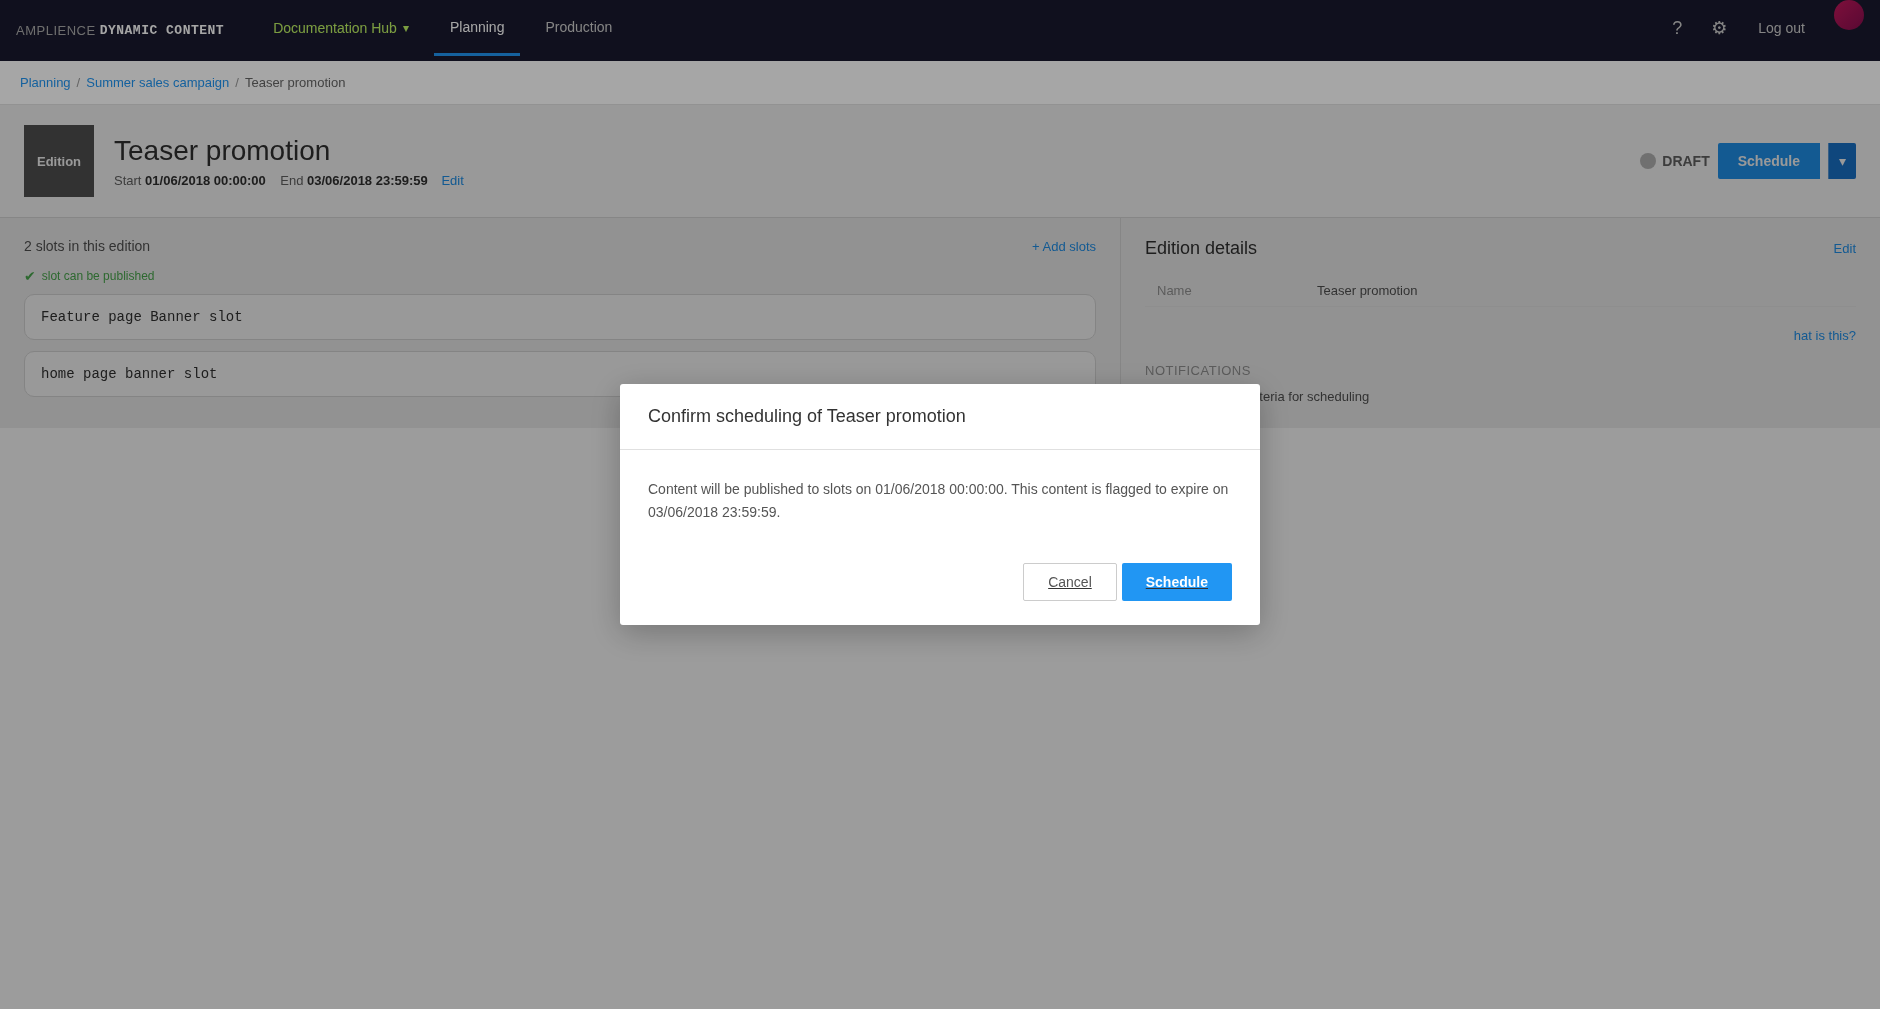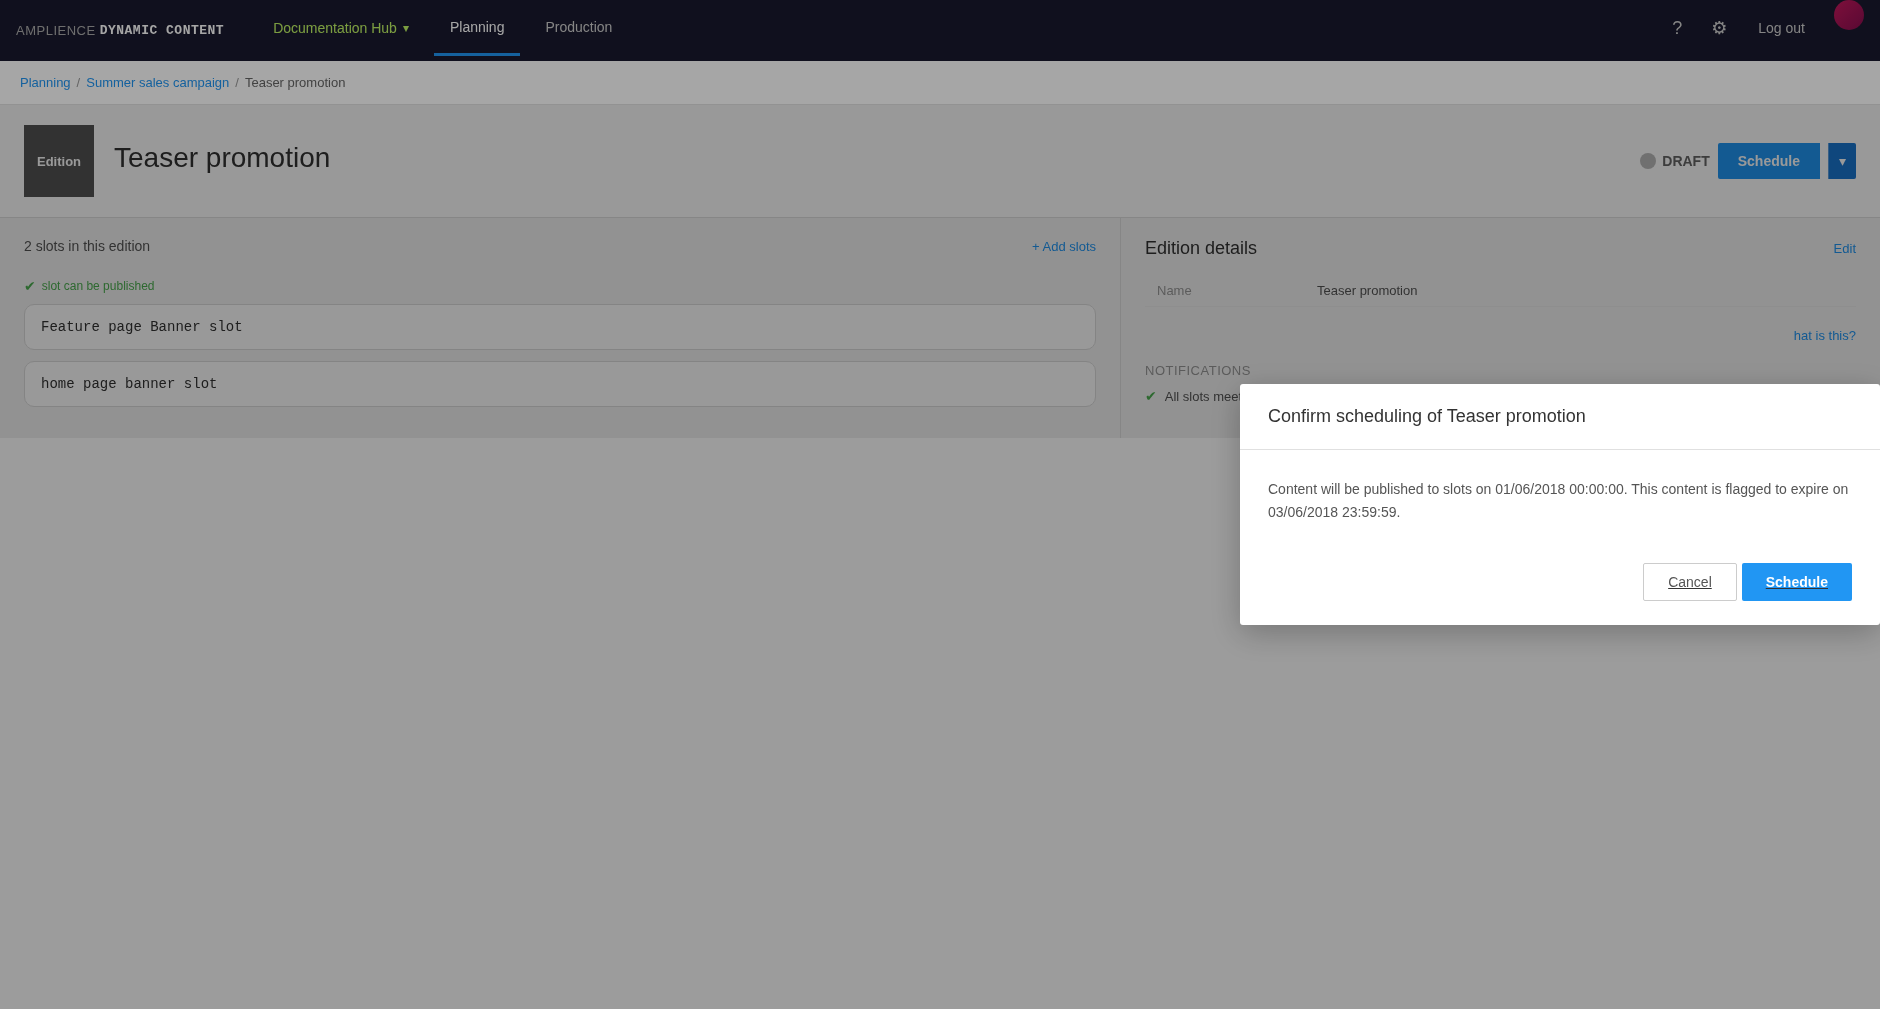--- a/index.html
+++ b/index.html
@@ -183,21 +183,21 @@
     
     .left-panel {
       flex: 1;
       padding: 20px 24px;
       background: #f5f5f5;
     }
     .slots-header {
       display: flex;
       align-items: center;
       justify-content: space-between;
-      margin-bottom: 24px;
+      margin-bottom: 14px;
     }
     .slots-title { font-size: 14px; color: #555; }
     .add-slots-btn { color: #2196f3; font-size: 13px; cursor: pointer; }
     .slot-publishable {
       display: flex;
       align-items: center;
       gap: 6px;
       font-size: 12px;
       color: #4caf50;
       margin-bottom: 10px;
@@ -239,21 +239,21 @@
     .notif-check { color: #4caf50; font-size: 14px; }
 
     
     .overlay {
       position: fixed;
       top: 0; left: 0; right: 0; bottom: 0;
       background: rgba(0,0,0,0.35);
       z-index: 100;
       display: flex;
       align-items: center;
-      justify-content: flex-end;
+      justify-content: center;
     }
 
     
     .modal {
       background: #fff;
       border-radius: 3px;
       width: 640px;
       box-shadow: 0 8px 32px rgba(0,0,0,0.25);
       overflow: hidden;
     }
@@ -329,20 +329,28 @@
   <span class="breadcrumb-sep">/</span>
   <a>Summer sales campaign</a>
   <span class="breadcrumb-sep">/</span>
   <span>Teaser promotion</span>
 </div>
 
 <div class="page-header">
   <div class="edition-badge">Edition</div>
   <div class="page-title-block">
     <div class="page-title">Teaser promotion</div>
+    <div class="page-meta">
+      <span>Start</span>
+      <strong>01/06/2018 00:00:00</strong>
+      &nbsp;&nbsp;
+      <span>End</span>
+      <strong>03/06/2018 23:59:59</strong>
+      <a class="edit-link">Edit</a>
+    </div>
   </div>
   <div class="header-actions">
     <div class="draft-badge">
       <div class="draft-dot"></div>
       <span>DRAFT</span>
     </div>
     <button class="btn-schedule">Schedule</button>
     <button class="btn-schedule-caret">
       <span>▾</span>
     </button>

